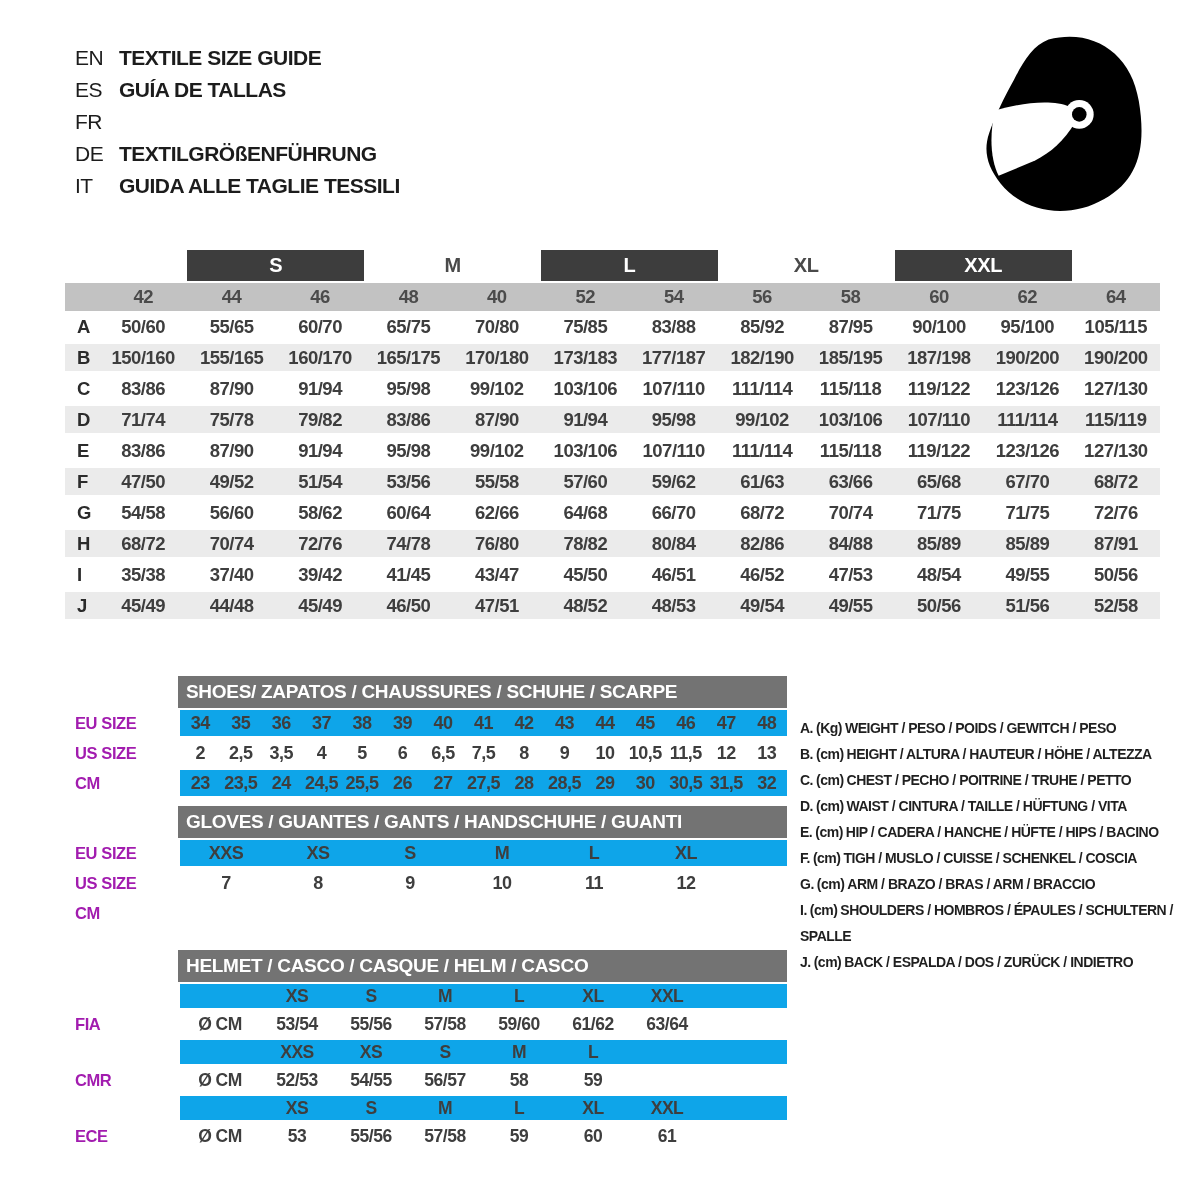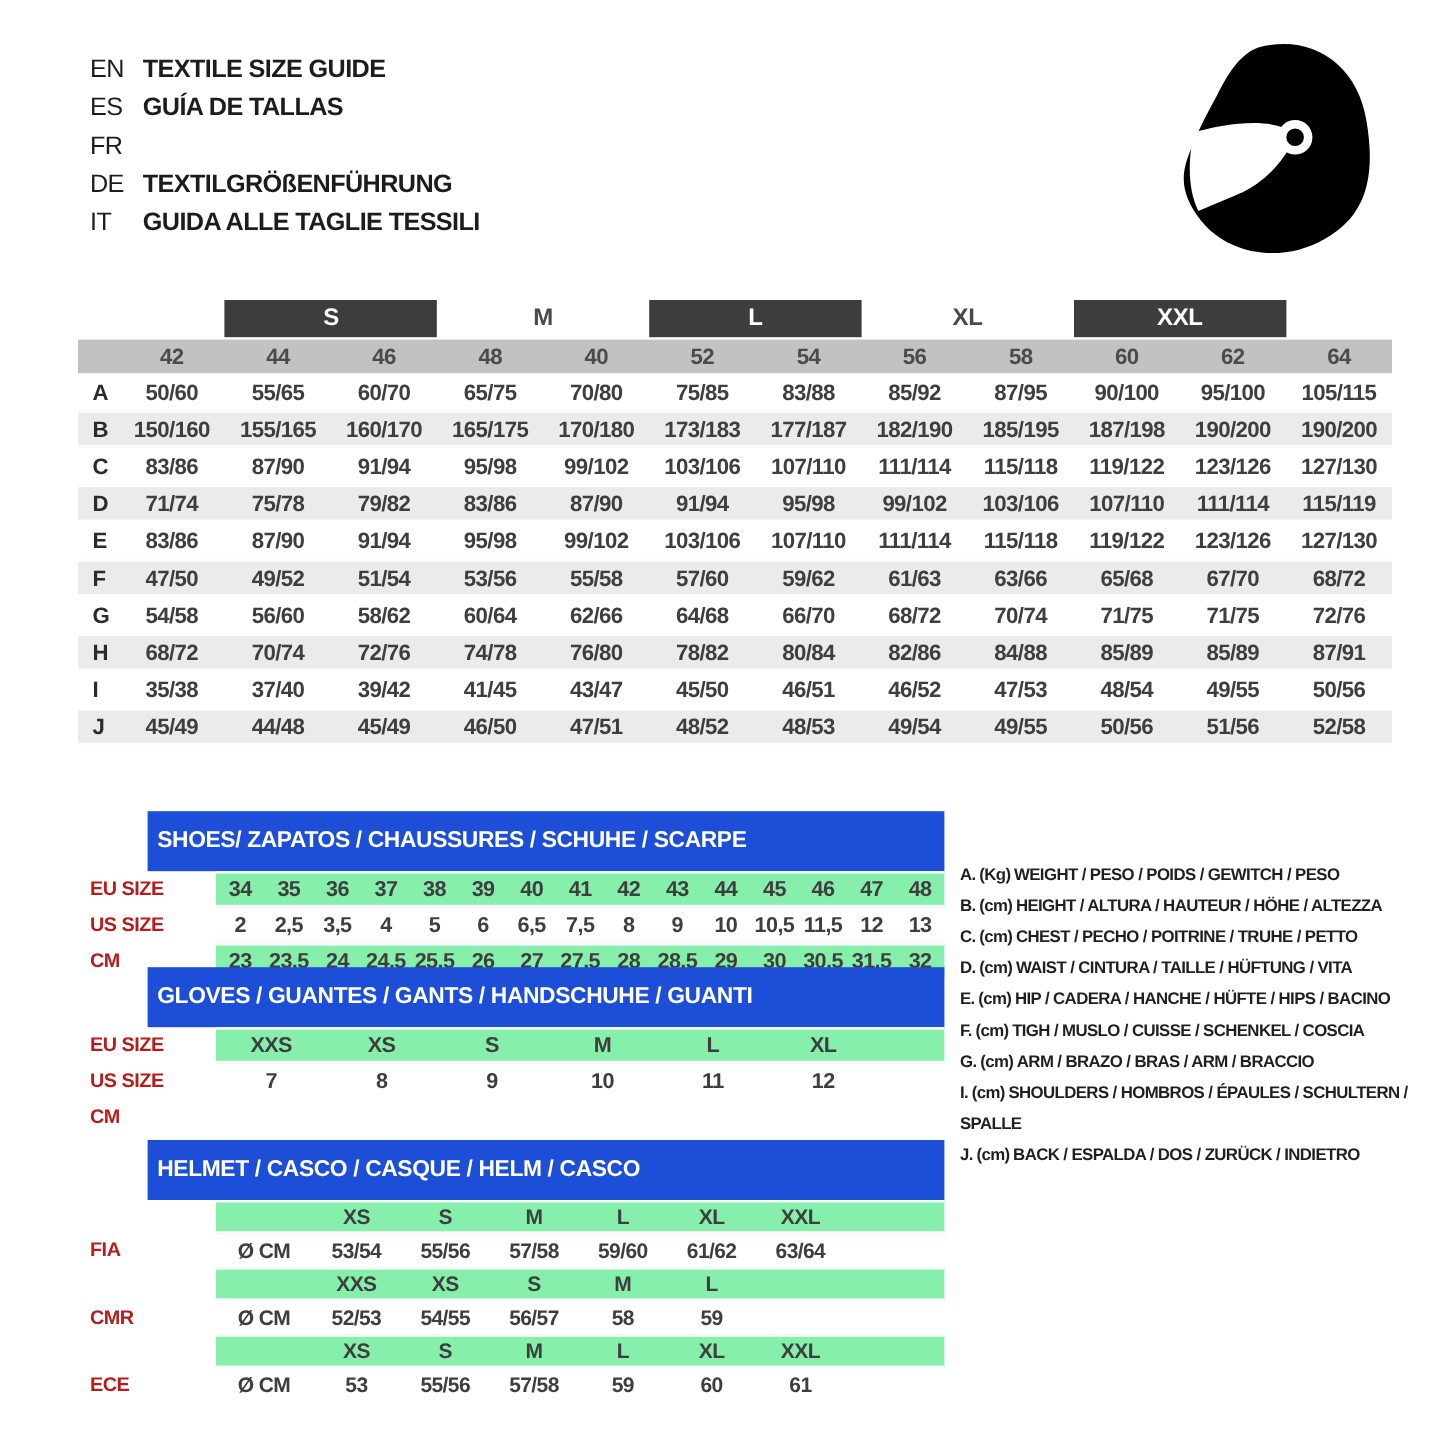--- a/index.html
+++ b/index.html
@@ -30,28 +30,28 @@
   .data-row.stripe { background:#ebebeb; border-top:2px solid #fff; border-bottom:2px solid #fff; }
   .cell { display:flex; align-items:center; justify-content:center;
     font-weight:bold; font-size:18.5px; letter-spacing:-0.5px; }
   .row-label { justify-content:flex-start; padding-left:12px; color:#2b2b2b; }
 
   
   .section { left:65px; width:722px; }
   #shoes-section { top:676px; }
   #gloves-section { top:806px; }
   #helmet-section { top:950px; }
-  .bar { margin-left:58px; height:50px; background:#1d4ed8; color:#ffffff;
+  .bar { margin-left:113px; height:32px; background:#737373; color:#ffffff;
     font-weight:bold; font-size:19px; letter-spacing:-0.3px;
     display:flex; align-items:center; padding-left:8px; }
   .srow { display:flex; height:30px; }
   .srow .side-label { width:115px; display:flex; align-items:center;
-    font-weight:bold; font-size:16.5px; color:#b91c1c; letter-spacing:-0.4px; padding-left:10px; }
+    font-weight:bold; font-size:16.5px; color:#a21caf; letter-spacing:-0.4px; padding-left:10px; }
   .srow .content { flex:1; display:grid; }
-  .srow.shaded .content { background:#86efac; border-top:2px solid #fff; border-bottom:2px solid #fff; }
+  .srow.shaded .content { background:#0ea5e9; border-top:2px solid #fff; border-bottom:2px solid #fff; }
   .shoes-grid { grid-template-columns:repeat(15,1fr); }
   .gloves-grid { grid-template-columns:repeat(6,92px) 1fr; }
   .helmet-grid { grid-template-columns:80px repeat(6,74px) 1fr; }
   .srow .cell { font-size:18px; }
   #helmet-section .srow { height:28px; }
   #helmet-section .cell { font-size:17.5px; }
 
   
   #legend { left:800px; top:674px; width:388px;margin-top:41px; }
   .legend-item { font-weight:bold; font-size:14px; color:#1f1f1f;

